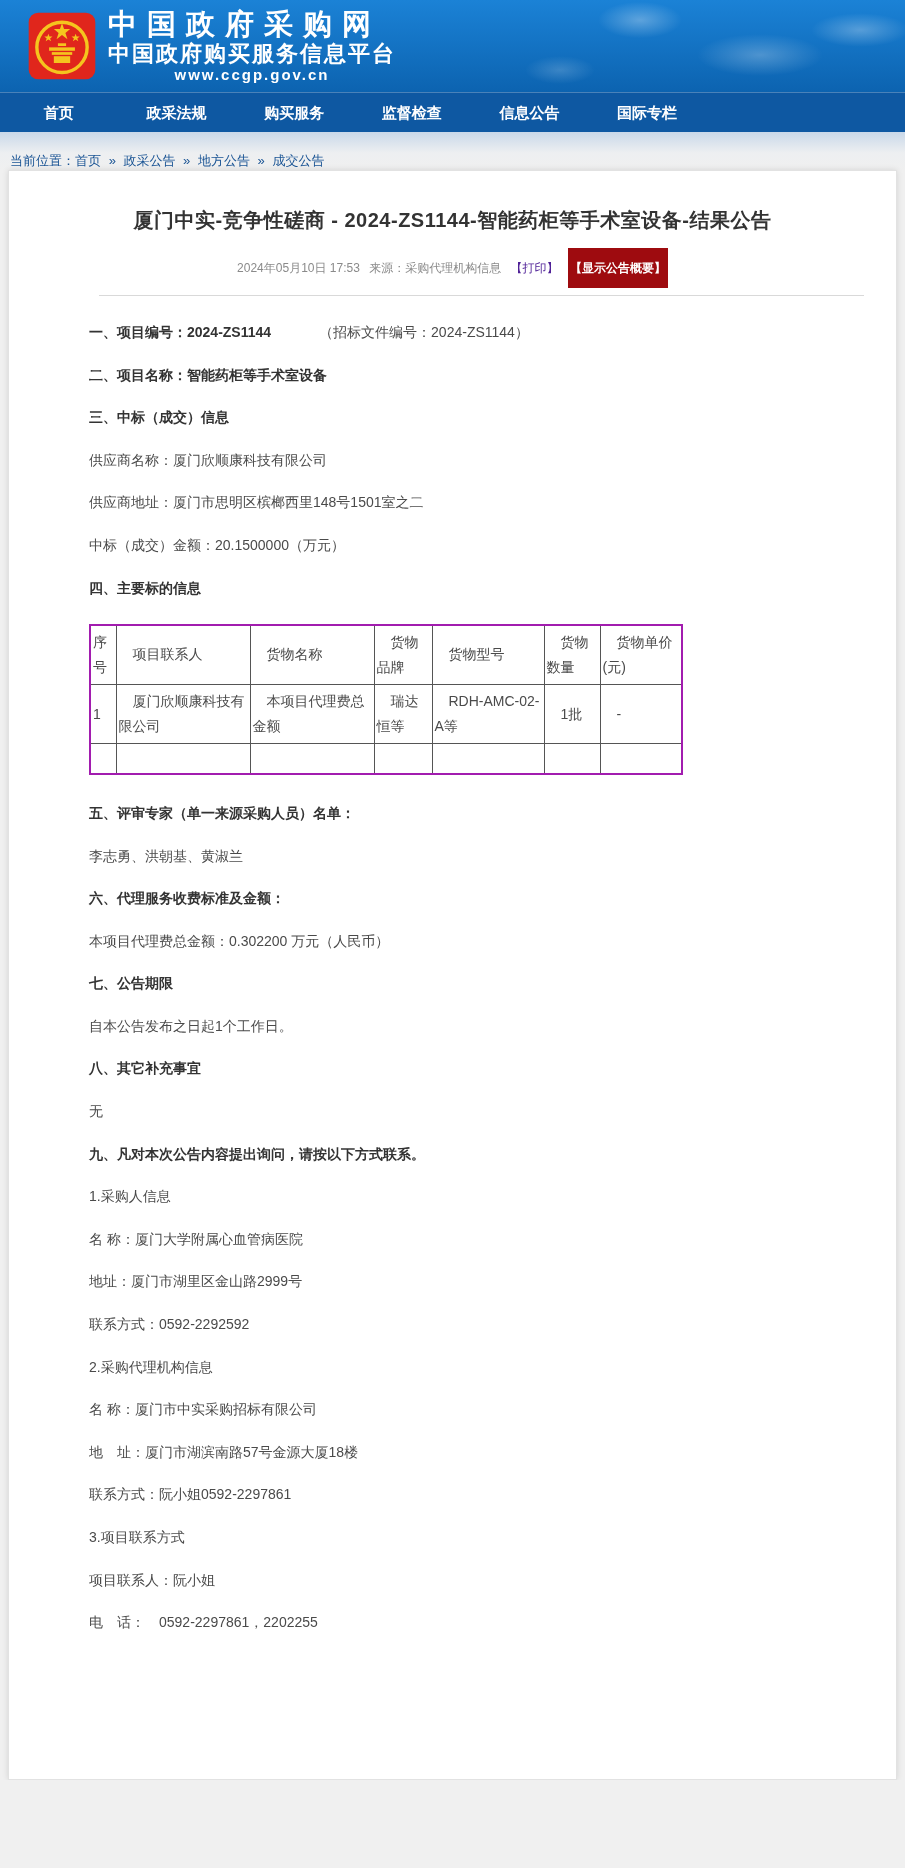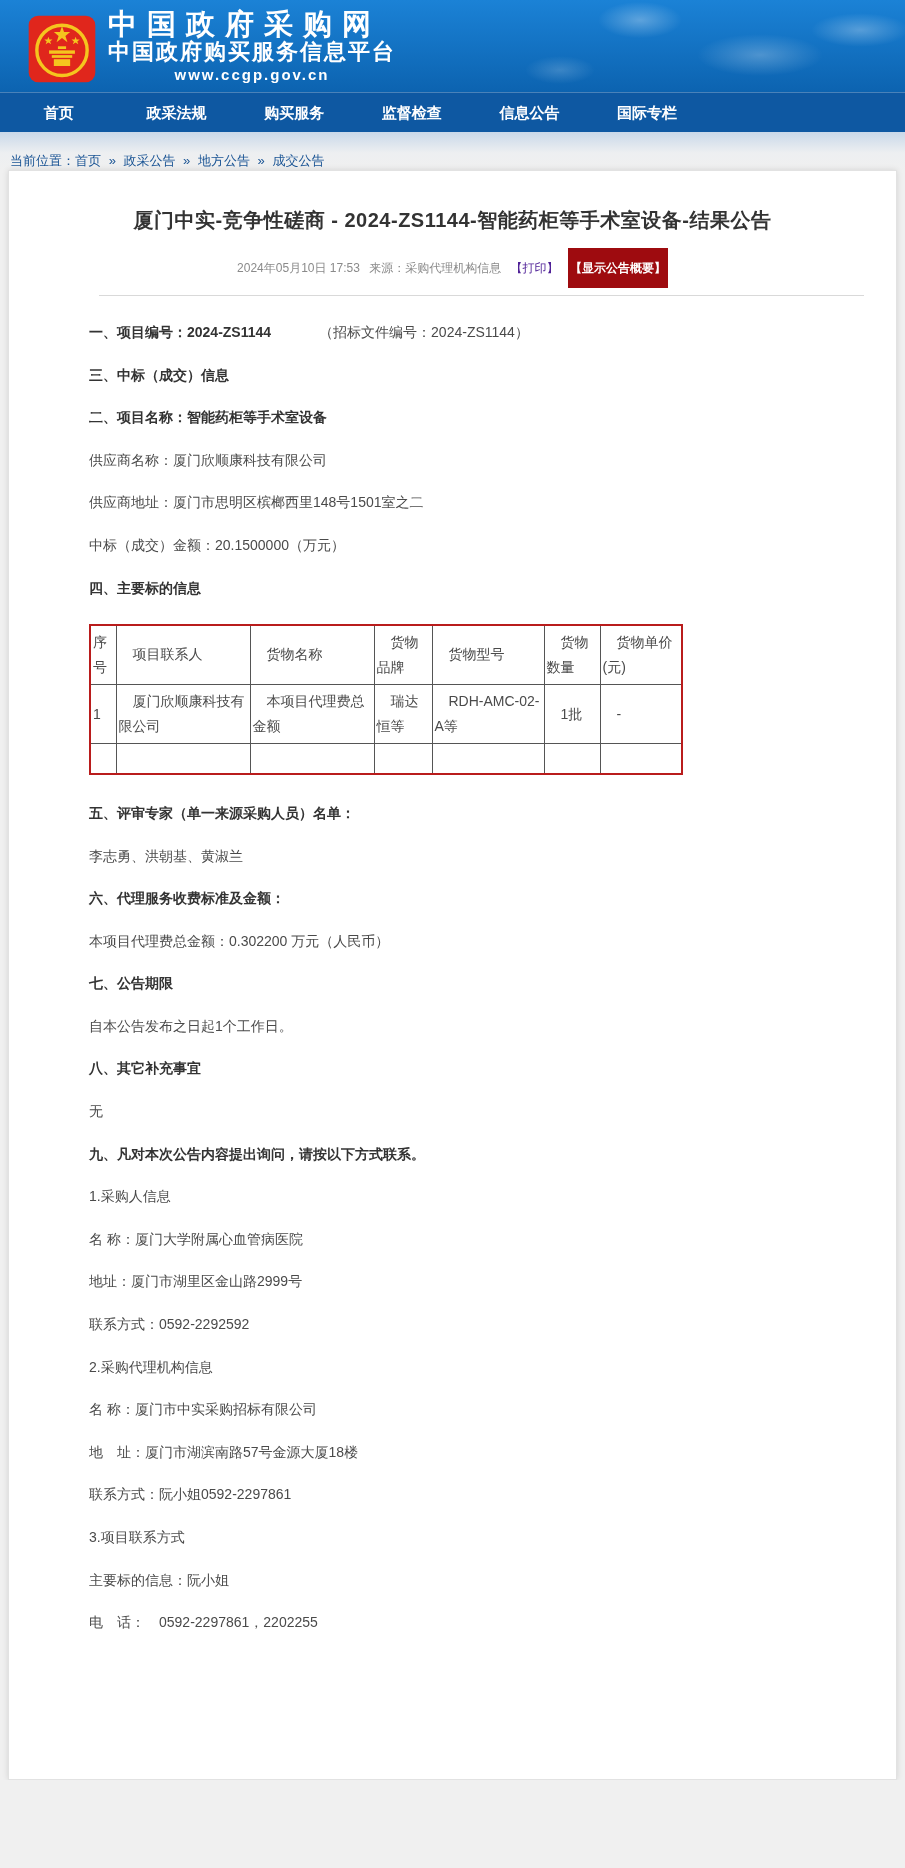--- a/index.html
+++ b/index.html
@@ -21,25 +21,25 @@
     display:flex; align-items:center; padding-left:28px;
   }
   .site-header::after{
     content:""; position:absolute; inset:0; pointer-events:none;
     background:
       radial-gradient(60px 26px at 640px 20px, rgba(255,255,255,.30), rgba(255,255,255,0) 70%),
       radial-gradient(90px 30px at 760px 55px, rgba(255,255,255,.25), rgba(255,255,255,0) 70%),
       radial-gradient(70px 24px at 860px 30px, rgba(255,255,255,.28), rgba(255,255,255,0) 70%),
       radial-gradient(50px 20px at 560px 70px, rgba(255,255,255,.18), rgba(255,255,255,0) 70%);
   }
-  .brand{display:flex; align-items:flex-end; gap:12px; position:relative; z-index:1; cursor:pointer;}
+  .brand{display:flex; align-items:center; gap:12px; position:relative; z-index:1; cursor:pointer;}
   .emblem{width:68px; height:68px; flex:0 0 auto; display:block;}
   .brand-text{color:#fff; line-height:1.05;}
   .site-title{font-size:29px; font-weight:bold; letter-spacing:10px; white-space:nowrap;}
-  .site-subtitle{font-size:22px; font-weight:bold; letter-spacing:2px; margin-top:2px; white-space:nowrap;font-family:Liberation Mono, monospace;}
+  .site-subtitle{font-size:22px; font-weight:bold; letter-spacing:2px; margin-top:2px; white-space:nowrap;}
   .site-url{font-size:15px; font-weight:bold; letter-spacing:2px; text-align:center; margin-top:2px;}
   
   .main-nav{
     height:40px; background:var(--nav-blue);
     border-top:1px solid rgba(255,255,255,.25);
     display:flex; width:100%; 
   }
   .main-nav .nav-inner{display:flex; width:78%;}
   .nav-item{
     flex:1; color:#fff; font-size:15px; font-weight:bold; text-align:center;
@@ -71,21 +71,21 @@
   }
   hr.rule{border:none; border-top:1px solid #d9d9d9; margin:0 -48px 0 10px;}
   .content{margin-top:28px; font-size:14px; line-height:1.15;}
   .content p{margin:26.5px 0;}
   .content p.h{font-weight:bold; color:var(--text-heading);}
   .content p.h .tail{font-weight:normal; color:var(--text-body);padding-left:48px;}
   
   table.award{
     border-collapse:collapse; margin:28px 0 30px 0; width:592px;
     font-size:14px; color:var(--text-body); table-layout:fixed;
-    border:2px solid #b91c1c;
+    border:2px solid #a21caf;
   }
   table.award th, table.award td{
     border:1px solid #555; font-weight:normal; text-align:left;
     padding:4px 2px; vertical-align:middle; line-height:1.8;
     text-indent:1em; overflow:hidden; word-break:break-all;
   }
   table.award th:first-child, table.award td:first-child{text-indent:0; padding-left:2px;}
   table.award thead tr{height:52px;}
   table.award tbody tr.data-row{height:52px;}
   table.award tbody tr.empty-row{height:30px;}
@@ -143,23 +143,23 @@
     <span>来源：采购代理机构信息</span>
     <a class="print-link">【打印】</a>
     <a class="summary-badge">【显示公告概要】</a>
   </div>
 
   <hr class="rule">
 
   <div class="content">
     <p class="h"><strong>一、项目编号：2024-ZS1144</strong><span class="tail">（招标文件编号：2024-ZS1144）</span></p>
 
+    <p class="h">二、项目名称：智能药柜等手术室设备</p>
+
     <p class="h">三、中标（成交）信息</p>
-
-    <p class="h">二、项目名称：智能药柜等手术室设备</p>
     <p>供应商名称：厦门欣顺康科技有限公司</p>
     <p>供应商地址：厦门市思明区槟榔西里148号1501室之二</p>
     <p>中标（成交）金额：20.1500000（万元）</p>
 
     <p class="h">四、主要标的信息</p>
 
     <table class="award">
       <colgroup>
         <col style="width:26px">
           <col style="width:134px">
@@ -220,16 +220,16 @@
     <p>名 称：厦门大学附属心血管病医院</p>
     <p>地址：厦门市湖里区金山路2999号</p>
     <p>联系方式：0592-2292592</p>
 
     <p>2.采购代理机构信息</p>
     <p>名 称：厦门市中实采购招标有限公司</p>
     <p>地　址：厦门市湖滨南路57号金源大厦18楼</p>
     <p>联系方式：阮小姐0592-2297861</p>
 
     <p>3.项目联系方式</p>
-    <p>主要标的信息：阮小姐</p>
+    <p>项目联系人：阮小姐</p>
     <p>电　话：　0592-2297861，2202255</p>
   </div>
 </main>
 
 </body></html>

